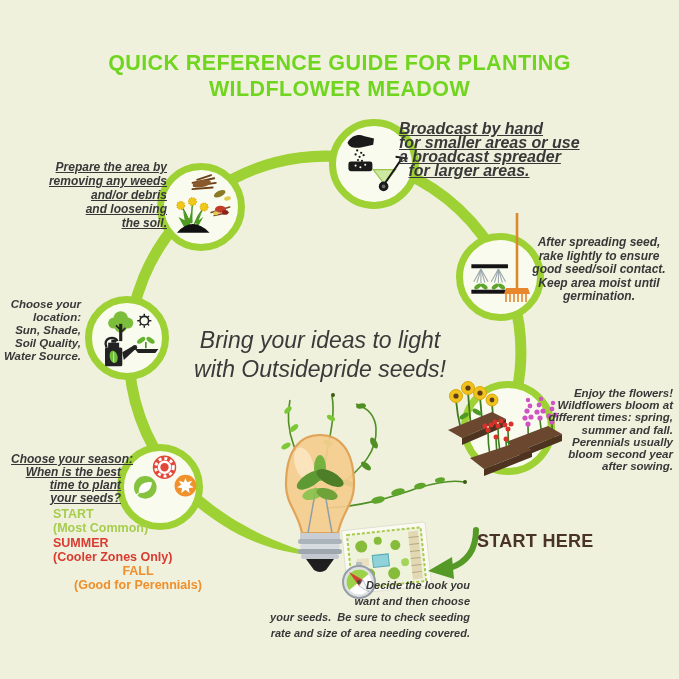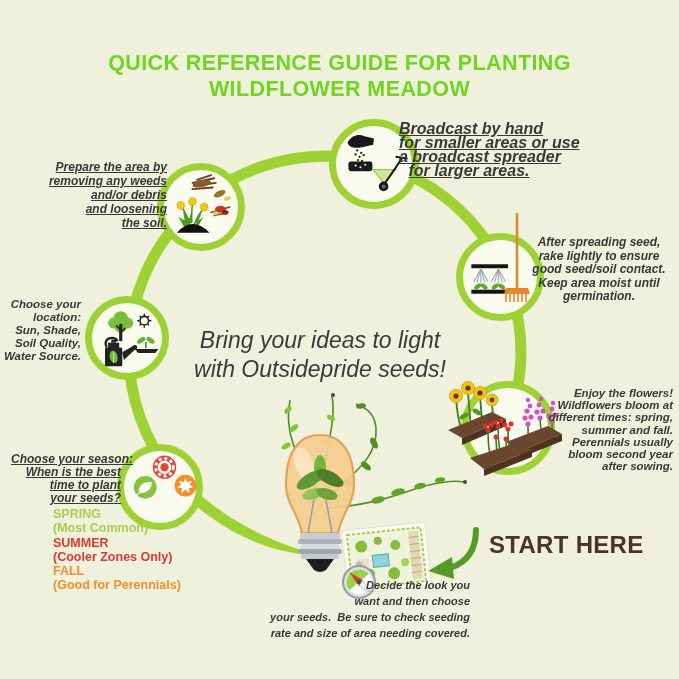--- a/index.html
+++ b/index.html
@@ -31,24 +31,24 @@
   .t-location{left:1px;top:298px;width:80px;text-align:right;font-size:11.5px;line-height:13px;}
   .t-enjoy{left:525px;top:387px;width:148px;text-align:right;font-size:11.5px;line-height:12.2px;}
   .t-season-intro{left:11px;top:453px;width:110px;text-align:right;font-size:12px;line-height:13px;text-decoration:underline;}
   .t-decide{left:160px;top:577px;width:310px;text-align:right;font-size:11px;line-height:16px;}
 
   .center-msg{left:125px;top:298px;width:390px;text-align:center;font-style:italic;
               font-weight:400;font-size:23px;line-height:29px;color:#3a3a3a;z-index:4;margin-top:28px;}
 
   .season-options{left:53px;top:507px;width:170px;z-index:4;font-weight:700;
                   font-size:12.5px;line-height:14.3px;}
-  .spring{color:#a6cd4e;} .summer{color:#d93b30;} .fall{color:#ef8f2b;}
-
-  .start-here{left:477px;top:531px;font-weight:800;font-size:24px;color:#4a3425;
-              letter-spacing:.3px;z-index:4;margin-left:12px;}
+  .spring{color:#a6cd4e;} .summer{color:#d93b30;} .fall{color:#ef8f2b;text-align:center;}
+
+  .start-here{left:477px;top:531px;font-weight:800;font-size:18px;color:#4a3425;
+              letter-spacing:.3px;z-index:4;}
 
   .rake-overlay{left:502px;top:213px;z-index:3;}
   .flowers-overlay{left:440px;top:366px;z-index:3;}
   .bulb-svg{left:228px;top:388px;z-index:2;}
   .plan-svg{left:333px;top:516px;z-index:2;}
   .arrow-svg{left:424px;top:524px;z-index:3;}
 </style>
 </head>
 <body>
 
@@ -233,21 +233,21 @@
       <circle cx="46" cy="17" r="10.5" fill="none" stroke="#ffffff" stroke-width="3.5" stroke-dasharray="3.5,3.5"></circle>
       <circle cx="71" cy="39" r="13" fill="#f0912c"></circle>
       <path d="M71,30 L73,35 L79,33 L76,38 L81,41 L75,42 L76,48 L71,44 L66,48 L67,42 L61,41 L66,38 L63,33 L69,35 Z" fill="#ffffff"></path>
     </svg>
   </div>
   <div class="abs step-text t-season-intro txt">Choose your season:
 When is the best
 time to plant
 your seeds?</div>
   <div class="abs season-options">
-    <div class="season-line spring">SPRING</div>
+    <div class="season-line spring">START</div>
     <div class="season-line spring">(Most Common)</div>
     <div class="season-line summer">SUMMER</div>
     <div class="season-line summer">(Cooler Zones Only)</div>
     <div class="season-line fall">FALL</div>
     <div class="season-line fall">(Good for Perennials)</div>
   </div>
 
   <div class="abs step-circle c-flowers"></div>
   <svg class="abs flowers-overlay" width="130" height="122" viewBox="0 0 130 122">
     <g stroke="#3e7a1f" stroke-width="1.8" fill="none">

